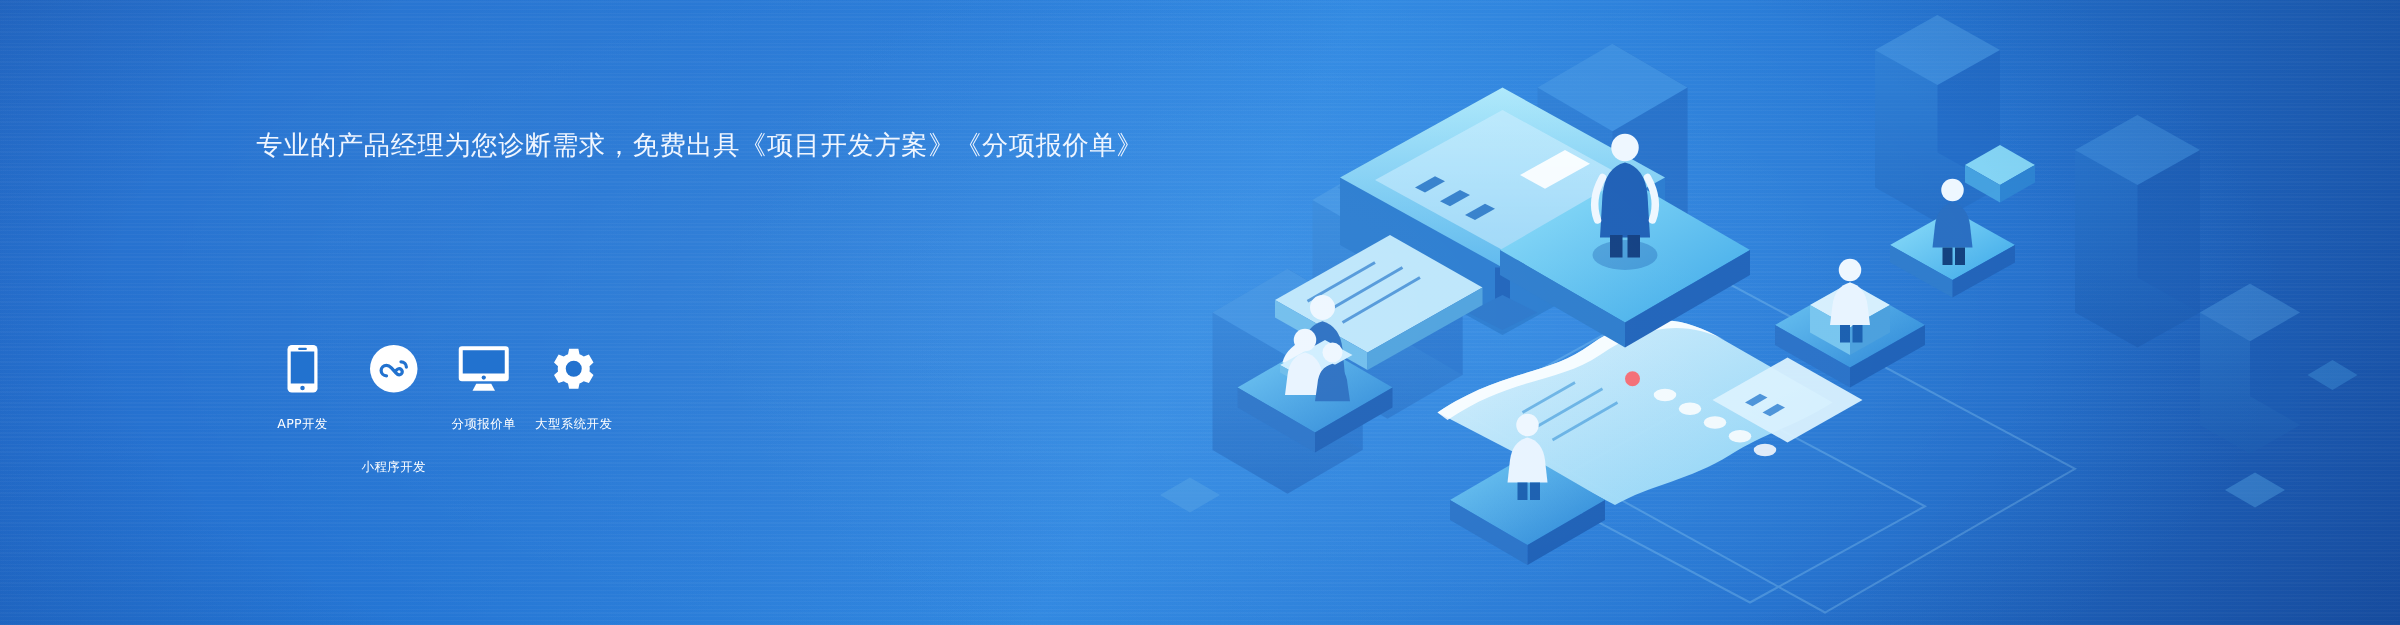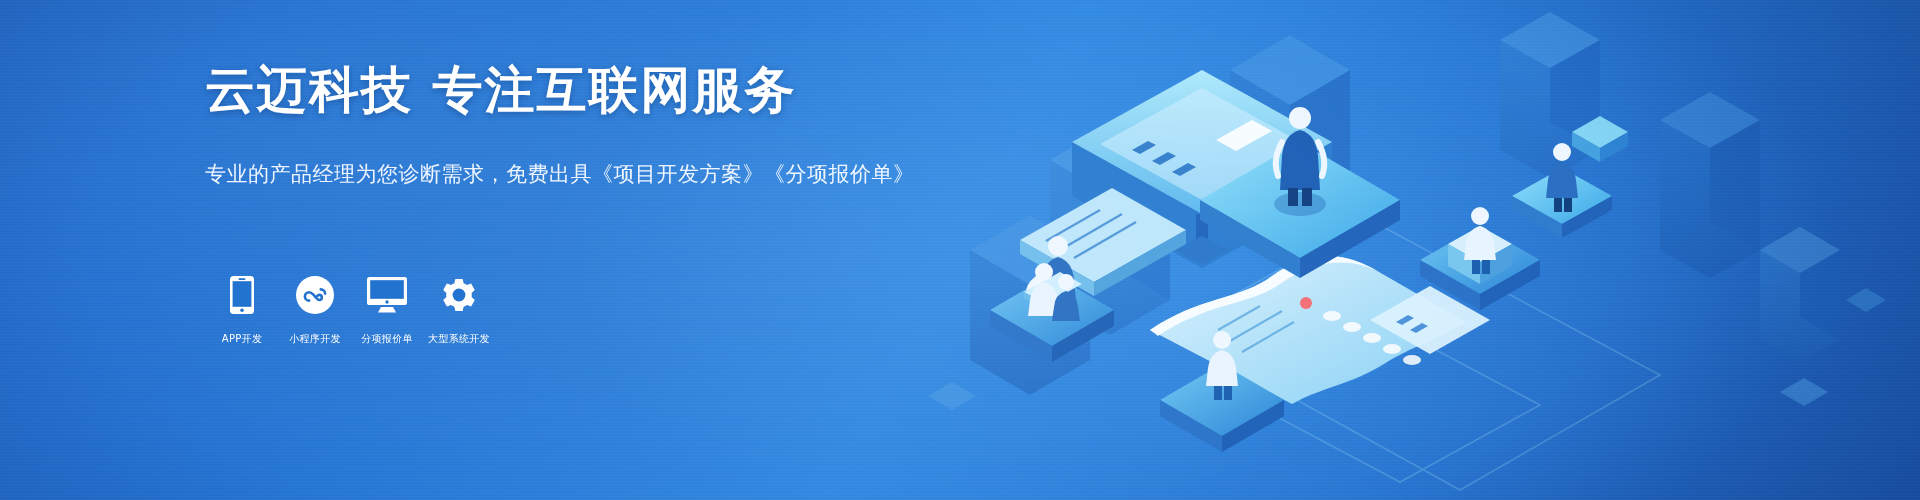--- a/index.html
+++ b/index.html
@@ -67,21 +67,21 @@
   .svc-label {
     margin-top:14px;
     font-family:"DejaVu Sans","Liberation Sans",sans-serif;
     font-size:10px;
     color:#ffffff;
     white-space:nowrap;
     letter-spacing:0.3px;
   }
   
   .svc:nth-child(1){ width:74px; }
-  .svc:nth-child(2){ width:72px; }
+  .svc:nth-child(2){ width:72px;gap:35px; }
   .svc:nth-child(3){ width:72px; }
   .svc:nth-child(4){ width:72px; }
   .svc:nth-child(5){ width:95px; }
 
   
   #art { position:absolute; right:0; top:0; width:1020px; height:500px; }
   #art svg { display:block; width:1020px; height:500px; }
 </style>
 </head>
 <body>
@@ -302,21 +302,20 @@
         <polygon points="880,392 904,378 928,392 904,406" fill="#4f9fe4"></polygon>
         <polygon points="946,300 966,288 986,300 966,312" fill="#3f92dd"></polygon>
       </g>
     </svg>
   </div>
 
   <div id="vignette"></div>
 
   <div id="copy">
 
-    <h1 id="headline">云迈科技 专注互联网服务</h1>
 
     <div id="sub">
       <div class="sub-line">专业的产品经理为您诊断需求，免费出具《项目开发方案》《分项报价单》</div>
     </div>
   </div>
 
   <div id="services">
 
     <div class="svc">
       <span class="svc-ico">

